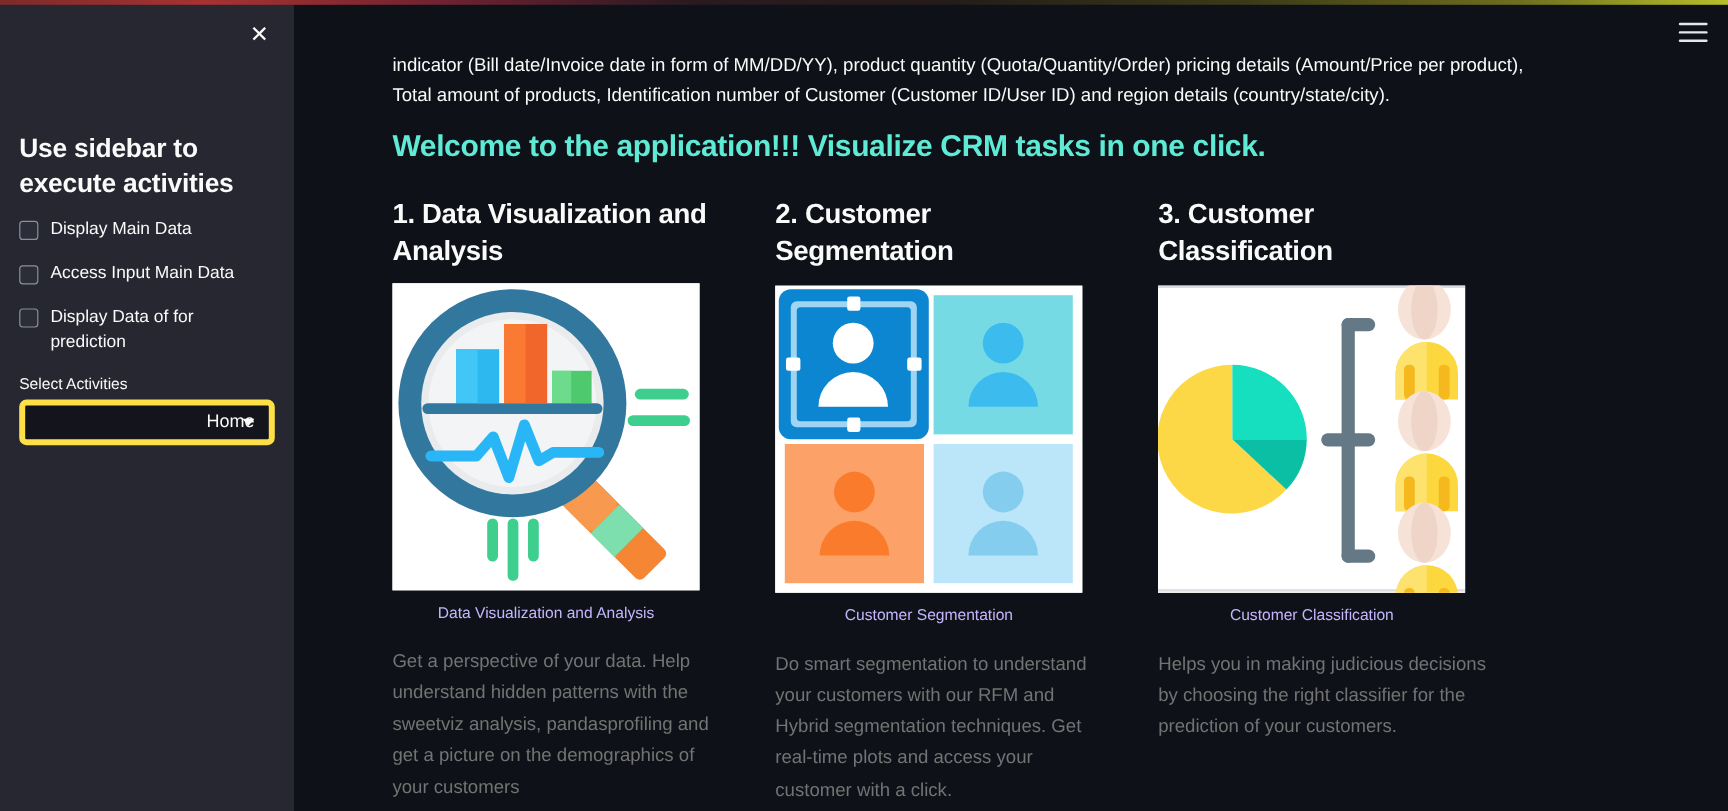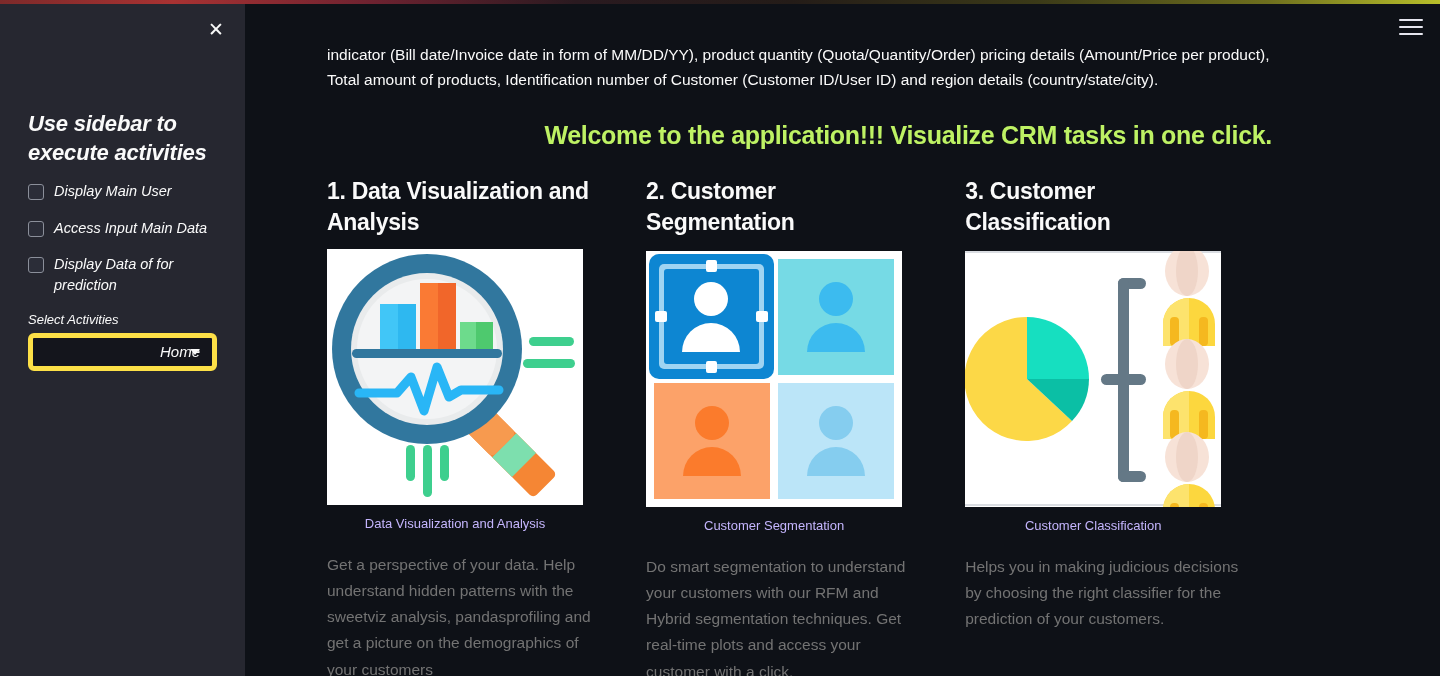--- a/index.html
+++ b/index.html
@@ -40,23 +40,23 @@
     width: 34px; height: 34px;
     display: flex; align-items: center; justify-content: center;
     color: #fafafa;
     font-size: 19px;
     line-height: 1;
     cursor: pointer;
     border-radius: 4px;
     user-select: none;
   }
   .sidebar-inner {
-    padding: 0 28px;
-    position: absolute;
-    top: 110px; left: 0; right: 0; font-style: italic;
+    padding: 0 16px;
+    position: absolute;
+    top: 110px; left: 0; right: 0;
   }
   .sidebar-title {
     color: #fafafa;
     font-size: 22px;
     font-weight: 700;
     line-height: 1.3;
     letter-spacing: -0.2px;
     margin-bottom: 14px;
   }
   .cb-row {
@@ -146,27 +146,26 @@
     width: 1107px;
     padding: 42px 80px 0 82px;
   }
   .intro-para {
     color: #fafafa;
     font-size: 15.5px;
     line-height: 1.62;
     max-width: 1010px;
   }
   .welcome {
-    color: #bef264;
+    color: #5eead4;
     font-size: 25px;
     font-weight: 700;
     letter-spacing: -0.3px;
-    margin-top: 29px;
+    margin-top: 16px;
     margin-bottom: 26px;
-    text-align: right;
   }
 
   .cols {
     display: flex;
     gap: 14px;
   }
   .col { width: 348px; padding-right: 32px; }
   .col:nth-child(2) { width: 348px; }
   .col:nth-child(3) { width: 350px; }
 
@@ -212,21 +211,21 @@
 <aside class="sidebar">
 
   <div class="sidebar-close">✕</div>
 
   <div class="sidebar-inner">
 
     <div class="sidebar-title">Use sidebar to execute activities</div>
 
     <label class="cb-row">
       <span class="cb-box"></span>
-      <span class="cb-label">Display Main User</span>
+      <span class="cb-label">Display Main Data</span>
     </label>
 
     <label class="cb-row">
       <span class="cb-box"></span>
       <span class="cb-label">Access Input Main Data</span>
     </label>
 
     <label class="cb-row">
       <span class="cb-box"></span>
       <span class="cb-label" style="max-width:170px;">Display Data of for prediction</span>

